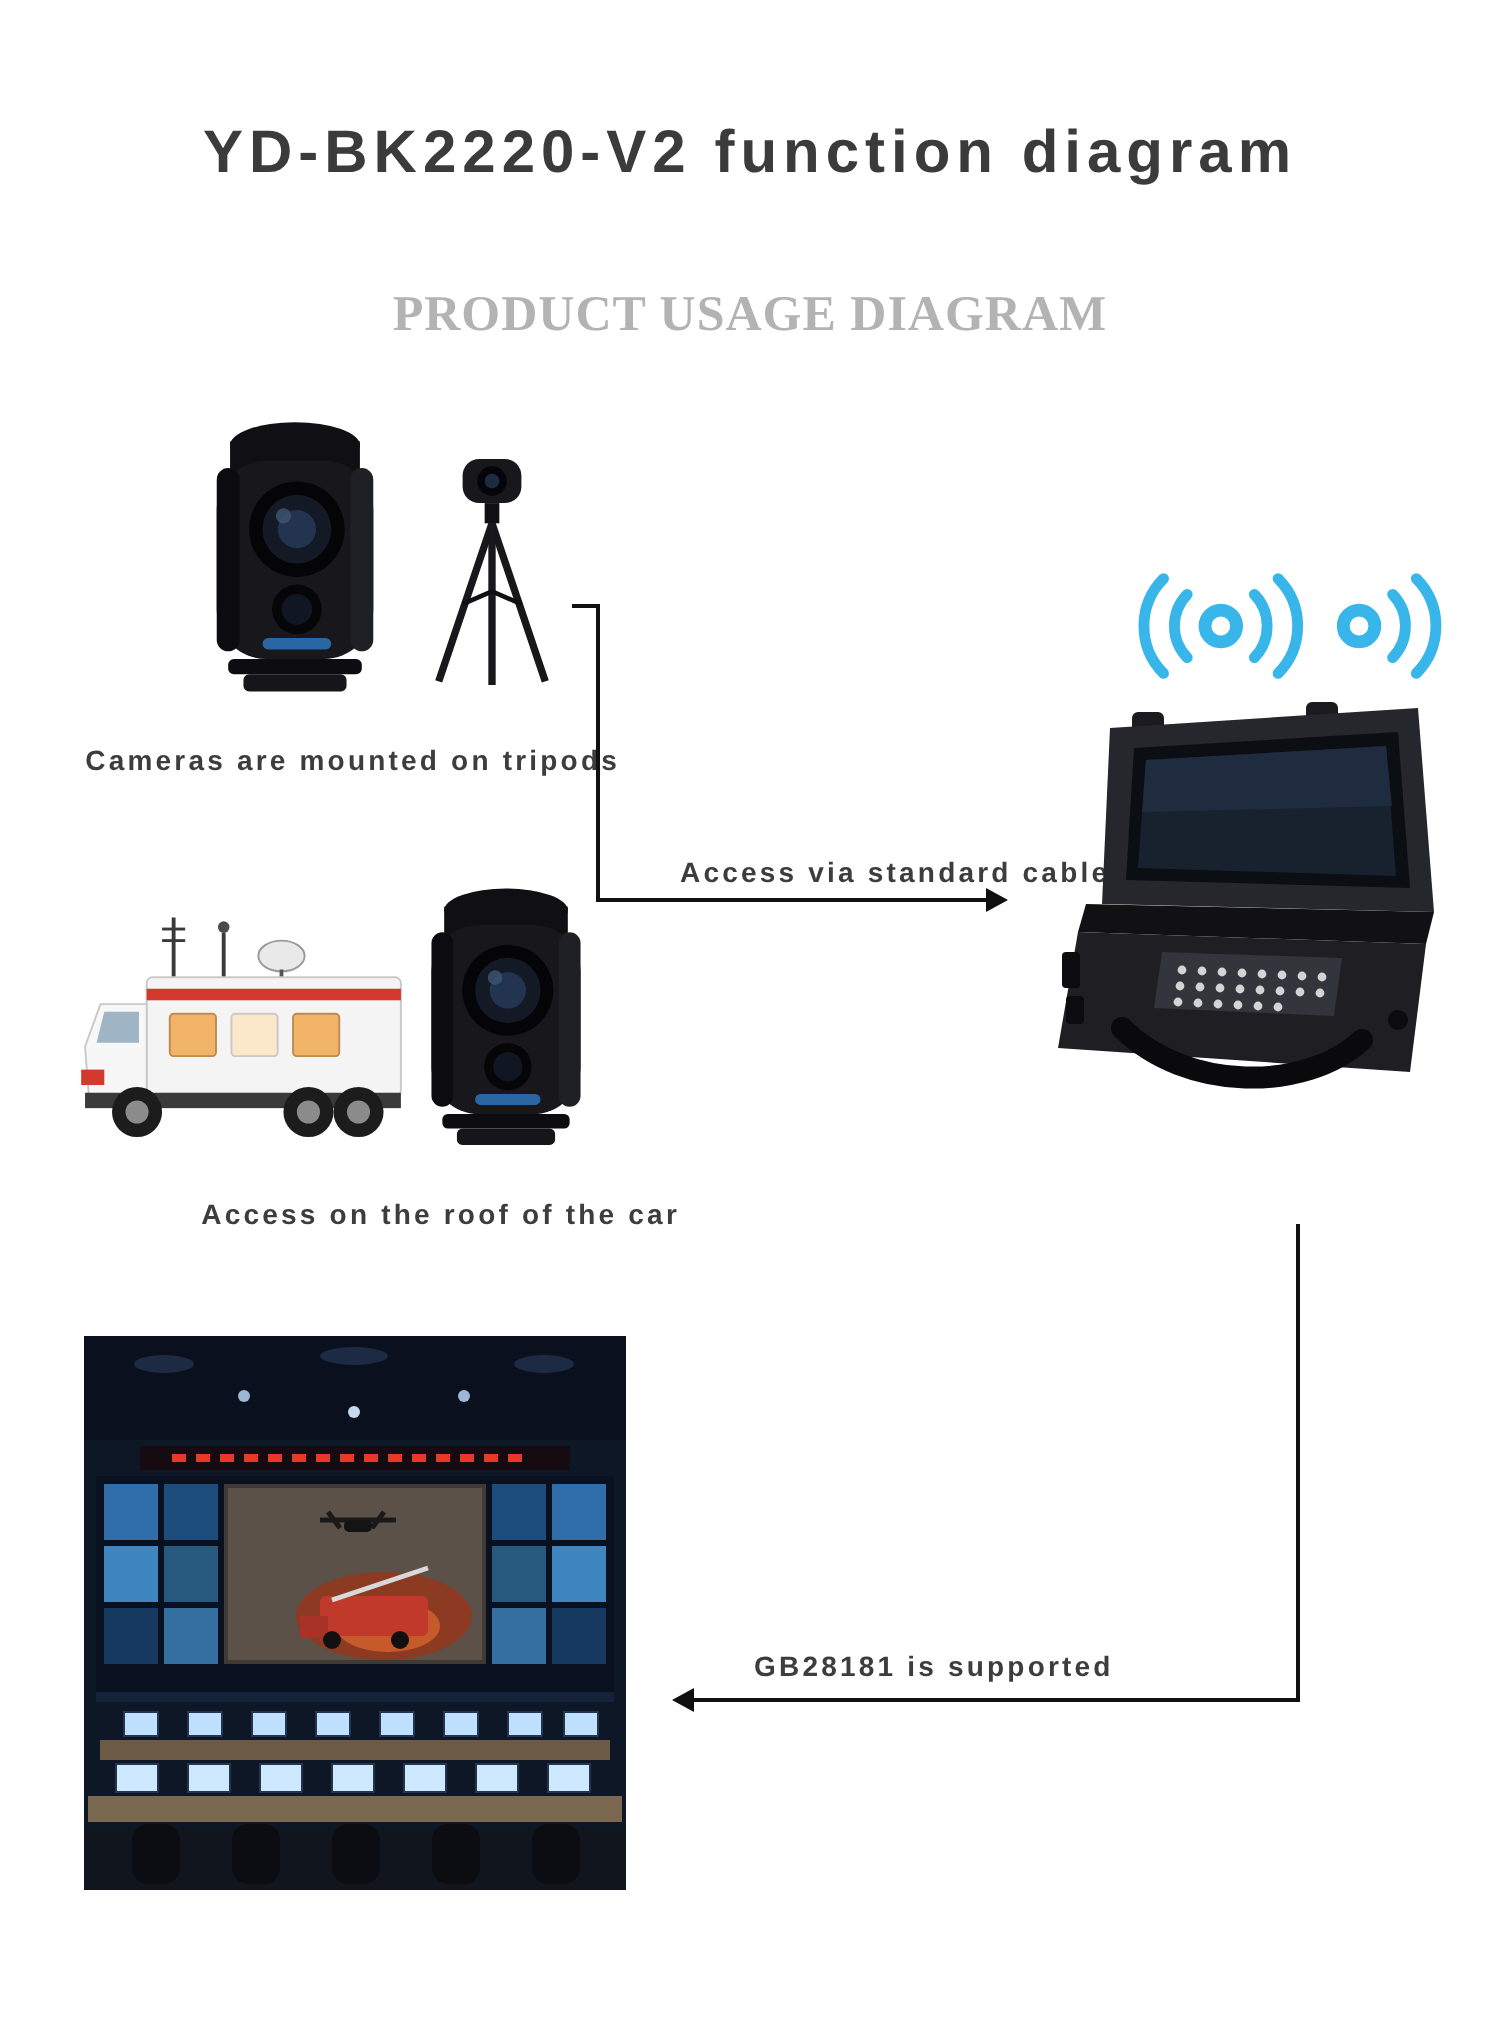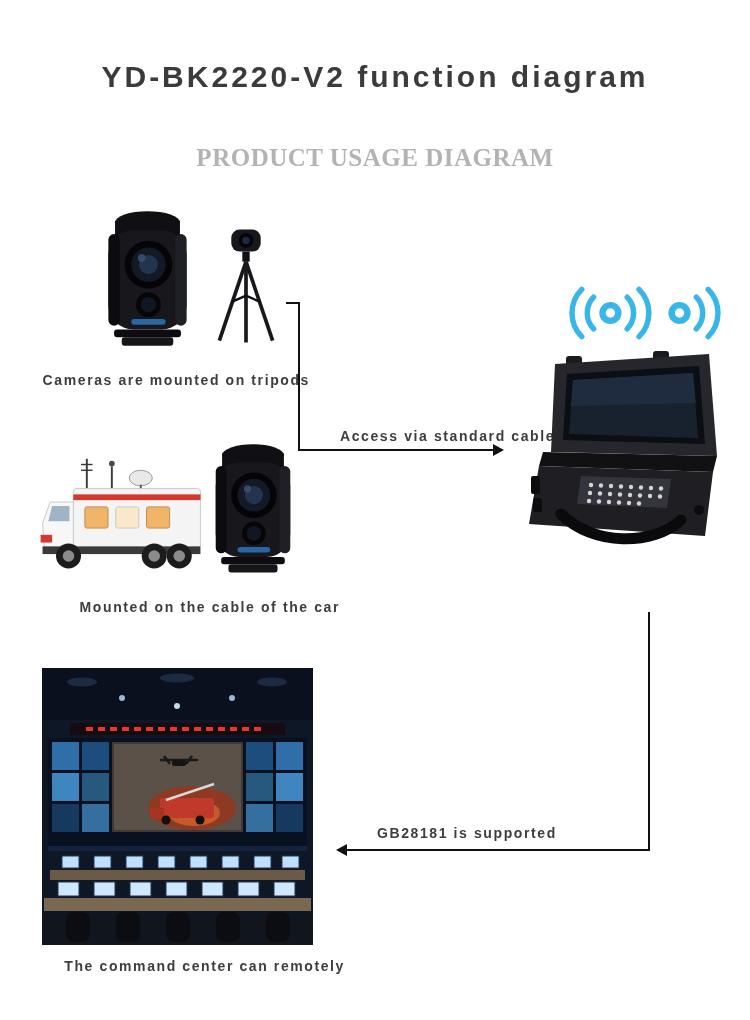--- a/index.html
+++ b/index.html
@@ -118,21 +118,21 @@
       <circle cx="56" cy="62" r="10" fill="#22344f"></circle>
       <circle cx="49" cy="55" r="4" fill="#3c5372" opacity="0.85"></circle>
       <circle cx="56" cy="104" r="13" fill="#060608"></circle>
       <circle cx="56" cy="104" r="8" fill="#101722"></circle>
       <rect x="38" y="119" width="36" height="6" rx="3" fill="#2b6fb3" opacity="0.9"></rect>
       <rect x="20" y="130" width="70" height="8" rx="3" fill="#0d0d11"></rect>
       <rect x="28" y="138" width="54" height="9" rx="3" fill="#15151a"></rect>
     </svg>
   </div>
 
-  <div class="caption" style="left:20px;top:598px;width:320px;">Mounted on the cable of the car</div>
+  <div class="caption" style="left:20px;top:598px;width:320px;">Access on the roof of the car</div>
 
   <div class="illus" style="left:563px;top:282px;width:158px;height:62px;">
     <svg viewBox="0 0 160 62">
       <g stroke="#38b6ea" fill="none" stroke-width="5.5" stroke-linecap="round">
         <circle cx="48" cy="31" r="8" stroke-width="6.5"></circle>
         <path d="M31 15 A 23 23 0 0 0 31 47"></path>
         <path d="M19 7 A 34 34 0 0 0 19 55"></path>
         <path d="M65 15 A 23 23 0 0 1 65 47"></path>
         <path d="M77 7 A 34 34 0 0 1 77 55"></path>
         <circle cx="118" cy="31" r="8" stroke-width="6.5"></circle>
@@ -279,16 +279,15 @@
         <rect x="24" y="244" width="24" height="30" rx="8"></rect>
         <rect x="74" y="244" width="24" height="30" rx="8"></rect>
         <rect x="124" y="244" width="24" height="30" rx="8"></rect>
         <rect x="174" y="244" width="24" height="30" rx="8"></rect>
         <rect x="224" y="244" width="24" height="30" rx="8"></rect>
       </g>
     </svg>
   </div>
 
   <div class="caption" style="left:15px;top:957px;width:330px;">
-    <div>The command center can remotely</div>
   </div>
 
 </div>
 
 </body></html>

